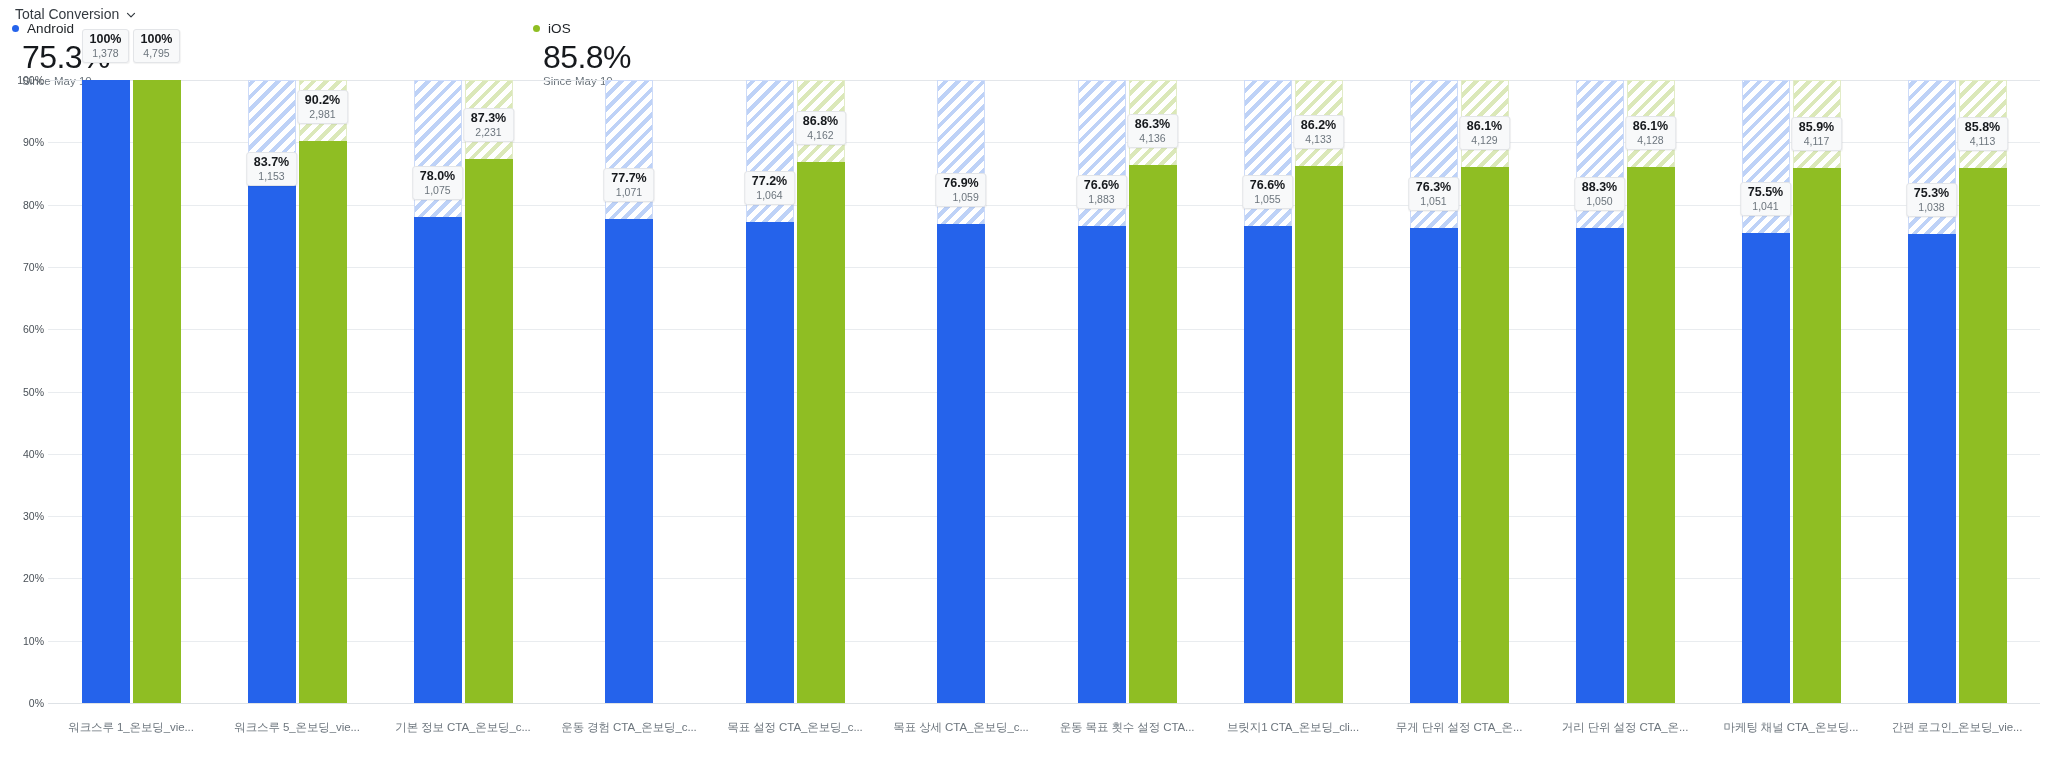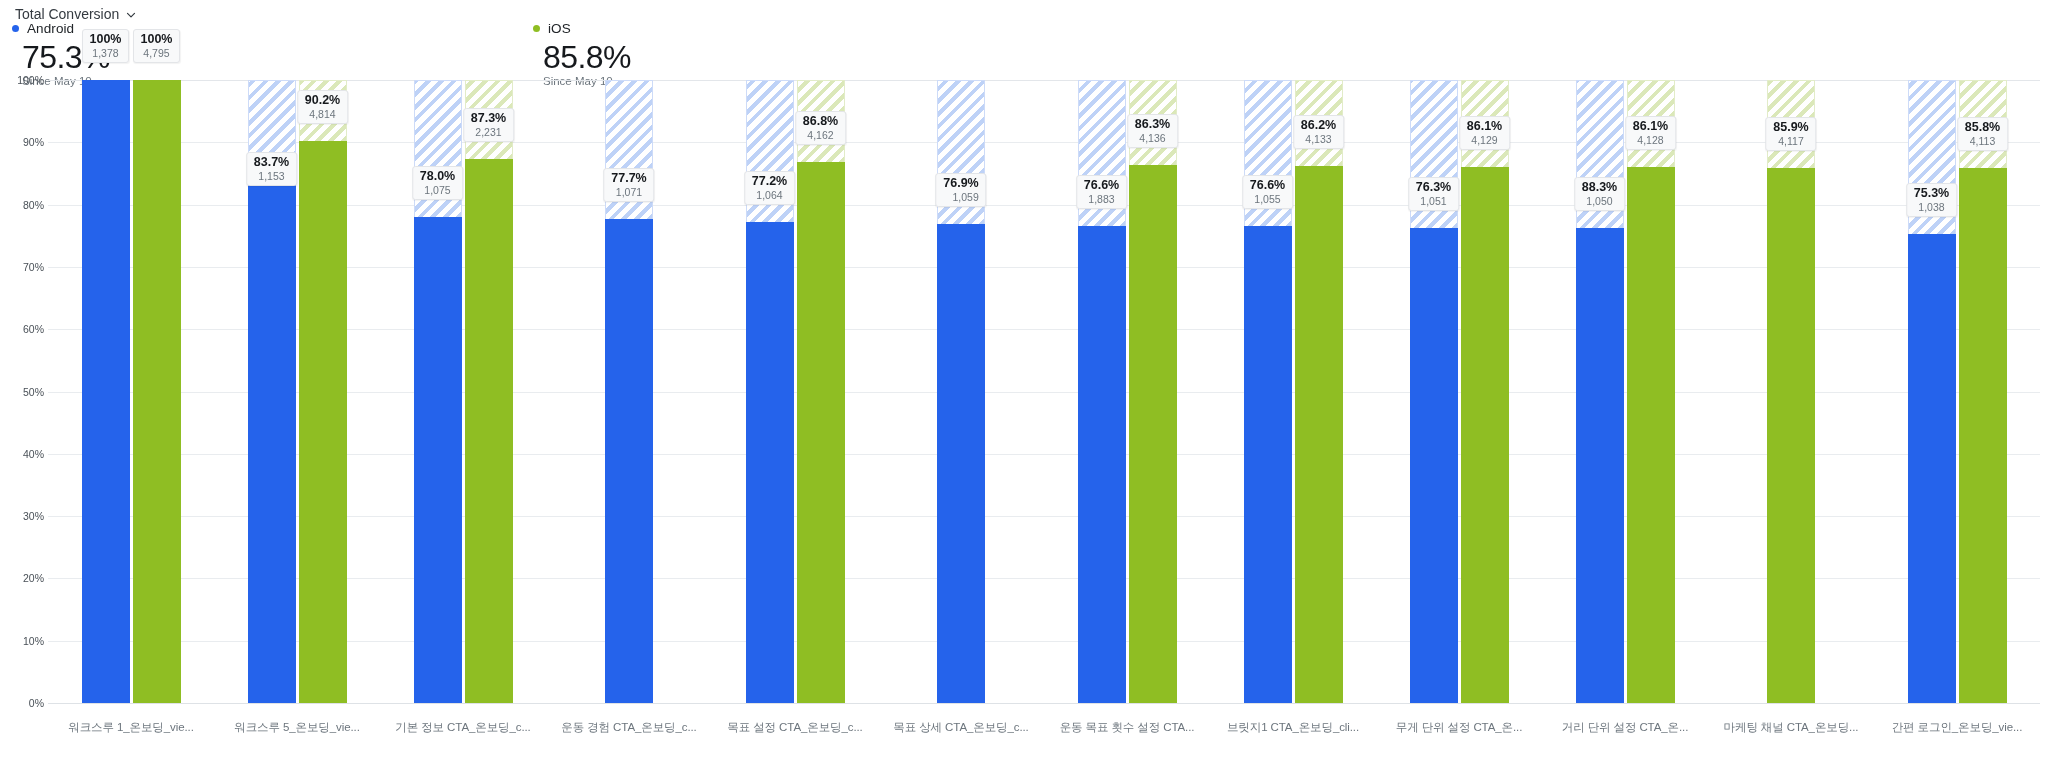--- a/index.html
+++ b/index.html
@@ -183,21 +183,21 @@
             <div class="callout" style="bottom: 500px;">
               <div class="pct">83.7%</div>
               <div class="cnt">1,153</div>
             </div>
           </div>
           <div class="bar-slot">
             <div class="bar-ghost ios" style="bottom: 561.946px; height: 61.054px;"></div>
             <div class="bar-fill ios" style="height: 561.946px;"></div>
             <div class="callout" style="bottom: 561.946px;">
               <div class="pct">90.2%</div>
-              <div class="cnt">4,814</div>
+              <div class="cnt">2,981</div>
             </div>
           </div>
         </div>
         <div class="group">
           <div class="bar-slot">
             <div class="bar-ghost android" style="bottom: 485.94px; height: 137.06px;"></div>
             <div class="bar-fill android" style="height: 485.94px;"></div>
             <div class="callout" style="bottom: 485.94px;">
               <div class="pct">78.0%</div>
               <div class="cnt">1,075</div>
@@ -316,20 +316,28 @@
           <div class="bar-slot">
             <div class="bar-ghost ios" style="bottom: 536.403px; height: 86.597px;"></div>
             <div class="bar-fill ios" style="height: 536.403px;"></div>
             <div class="callout" style="bottom: 536.403px;">
               <div class="pct">86.1%</div>
               <div class="cnt">4,128</div>
             </div>
           </div>
         </div>
         <div class="group">
+          <div class="bar-slot">
+            <div class="bar-ghost android" style="bottom: 470.365px; height: 152.635px;"></div>
+            <div class="bar-fill android" style="height: 470.365px;"></div>
+            <div class="callout" style="bottom: 470.365px;">
+              <div class="pct">75.5%</div>
+              <div class="cnt">1,041</div>
+            </div>
+          </div>
           <div class="bar-slot">
             <div class="bar-ghost ios" style="bottom: 535.157px; height: 87.843px;"></div>
             <div class="bar-fill ios" style="height: 535.157px;"></div>
             <div class="callout" style="bottom: 535.157px;">
               <div class="pct">85.9%</div>
               <div class="cnt">4,117</div>
             </div>
           </div>
         </div>
         <div class="group">

